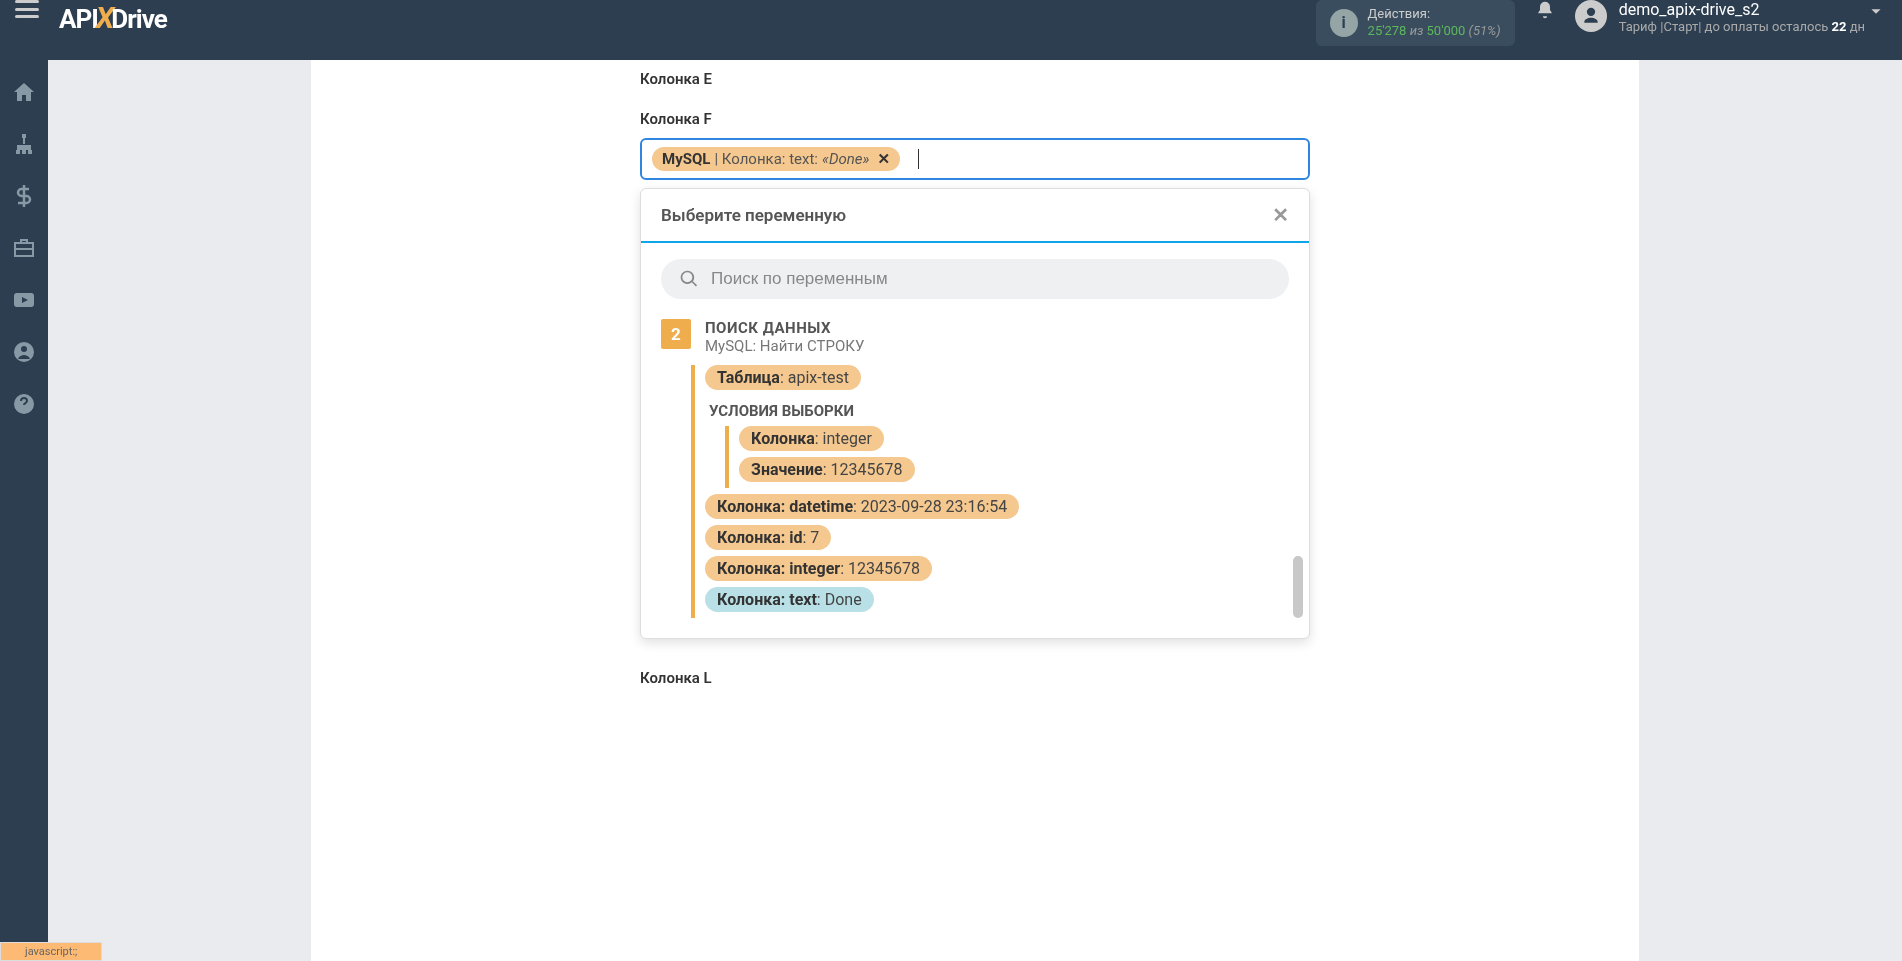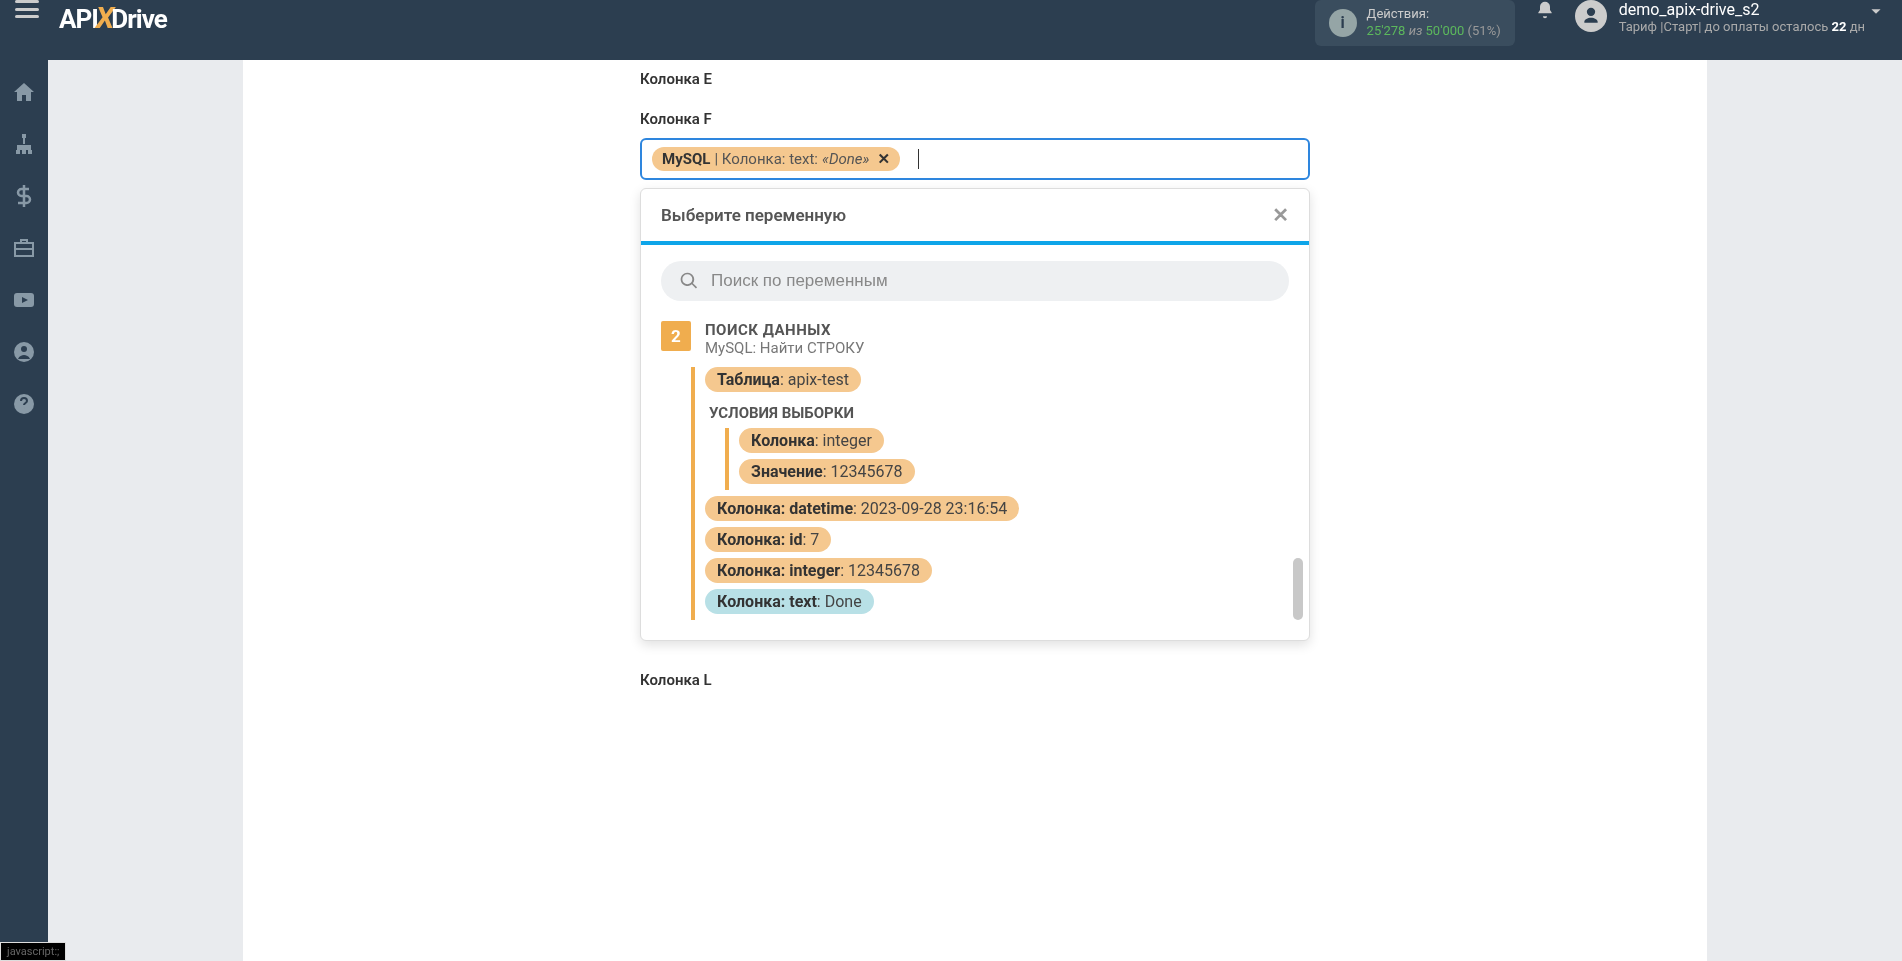--- a/index.html
+++ b/index.html
@@ -10,67 +10,67 @@
 .logo{font-size:26px;font-weight:bold;color:#fff;letter-spacing:-1px}
 .logo .x{color:#f0ad4e;font-style:italic;font-size:30px;margin:0 -2px}
 .header-spacer{flex:1}
 .actions-box{background:#3a4d5e;border-radius:6px;padding:6px 14px;display:flex;align-items:center;gap:10px;margin-right:20px}
 .info-circle{width:28px;height:28px;border-radius:50%;background:#95a5a6;display:flex;align-items:center;justify-content:center;font-weight:bold;color:#2c3e50;font-size:16px}
 .actions-text{font-size:13px;line-height:1.3}
 .actions-label{color:#ccc}
 .actions-nums .used{color:#5cb85c}
 .actions-nums .of{color:#999;font-style:italic}
 .actions-nums .total{color:#5cb85c}
-.actions-nums .pct{color:#999;}
+.actions-nums .pct{color:#999;font-style:italic}
 .bell{font-size:20px;color:#ccc;margin-right:20px;cursor:pointer}
 .avatar{width:32px;height:32px;border-radius:50%;background:#ccc;display:flex;align-items:center;justify-content:center;margin-right:12px}
 .avatar svg{width:20px;height:20px;fill:#2c3e50}
 .user-block{line-height:1.2}
 .user-name{font-size:16px;color:#fff}
 .user-tariff{font-size:13px;color:#aaa}
 .user-tariff b{color:#fff}
 .chevron{margin-left:auto;color:#ccc;font-size:18px}
 .sidebar{position:fixed;top:60px;left:0;width:48px;height:calc(100% - 60px);background:#2c3e50;display:flex;flex-direction:column;align-items:center;padding-top:20px;gap:28px}
 .sidebar-icon{width:24px;height:24px;fill:#8899a6;cursor:pointer}
 .main{margin-left:48px;margin-top:0;height:calc(100vh - 60px);display:flex;justify-content:center;overflow-y:auto;padding:0}
-.panel{background:#fff;width:1464px;min-height:100%;padding:0}
+.panel{background:#fff;width:1328px;min-height:100%;padding:0}
 .content{max-width:670px;margin:0 auto;padding-top:10px}
 .field-block{margin-bottom:22px}
 .field-label{font-size:15px;font-weight:600;color:#333;margin-bottom:10px}
 .field-input{width:100%;border:1px solid #ccc;border-radius:6px;padding:10px 14px;font-size:16px;color:#333;min-height:42px}
 .field-input::placeholder{color:#999}
 .field-input.active{border:2px solid #2e86de;display:flex;align-items:center;gap:16px;padding:6px 10px}
 .chip{background:#f5c88f;border-radius:14px;padding:3px 10px;font-size:15px;display:inline-flex;align-items:center;gap:4px}
 .chip b{font-weight:700;color:#333}
 .chip .sep{color:#555}
 .chip .val{font-style:italic;color:#555}
 .chip .x{font-weight:bold;color:#333;margin-left:4px;cursor:pointer}
 .cursor-line{width:1px;height:20px;background:#333;margin-left:2px}
 .dropdown{background:#fff;border:1px solid #ddd;border-radius:6px;box-shadow:0 4px 12px rgba(0,0,0,0.12);margin-top:8px;overflow:hidden}
-.dd-header{display:flex;align-items:center;justify-content:space-between;padding:14px 20px;font-size:17px;font-weight:600;color:#555;border-bottom:4px solid #0ea5e9}
+.dd-header{display:flex;align-items:center;justify-content:space-between;padding:14px 20px;font-size:17px;font-weight:600;color:#555;border-bottom:2px solid #0ea5e9}
 .dd-close{color:#999;cursor:pointer;font-size:20px;font-weight:bold}
 .dd-body{padding:16px 20px 20px;position:relative}
 .dd-search{background:#eef0f2;border-radius:24px;padding:10px 18px;display:flex;align-items:center;gap:12px;margin-bottom:20px}
 .dd-search svg{width:20px;height:20px;fill:#888}
 .dd-search input{border:none;background:transparent;font-size:17px;flex:1;outline:none;color:#555}
 .dd-search input::placeholder{color:#888}
 .dd-section{display:flex;gap:14px}
 .dd-badge{width:30px;height:30px;background:#f0ad4e;color:#fff;font-weight:bold;font-size:17px;display:flex;align-items:center;justify-content:center;border-radius:2px;flex-shrink:0}
 .dd-content{flex:1}
 .dd-title{font-size:15px;font-weight:700;color:#555;letter-spacing:0.5px}
 .dd-sub{font-size:15px;color:#777;margin-bottom:10px}
 .dd-items{border-left:4px solid #f0ad4e;padding-left:10px;margin-left:-14px}
 .dd-tag{background:#f5c88f;border-radius:14px;padding:3px 12px;font-size:16px;display:inline-block;margin-bottom:6px;cursor:pointer}
 .dd-tag.selected{background:#b8e0e6}
 .dd-tag b{font-weight:700;color:#333}
 .dd-tag .tval{color:#444}
 .dd-subtitle{font-size:15px;font-weight:700;color:#555;margin:6px 0 6px 4px}
 .dd-nested{border-left:4px solid #f0ad4e;padding-left:10px;margin-left:20px;margin-bottom:6px}
 .dd-scroll{position:absolute;right:6px;bottom:20px;width:10px;height:62px;background:#c8c8c8;border-radius:5px}
-.bottom-status{position:fixed;bottom:0;left:0;background:#000000;border:1px solid #ddd;padding:2px 6px;font-size:11px;color:#666}
+.bottom-status{position:fixed;bottom:0;left:0;background:#fdba74;border:1px solid #ddd;padding:2px 24px;font-size:11px;color:#666}
 </style>
 </head>
 <body>
 
 <div class="header">
   <div class="hamburger">
       <span></span>
       <span></span>
       <span></span>
     </div>

